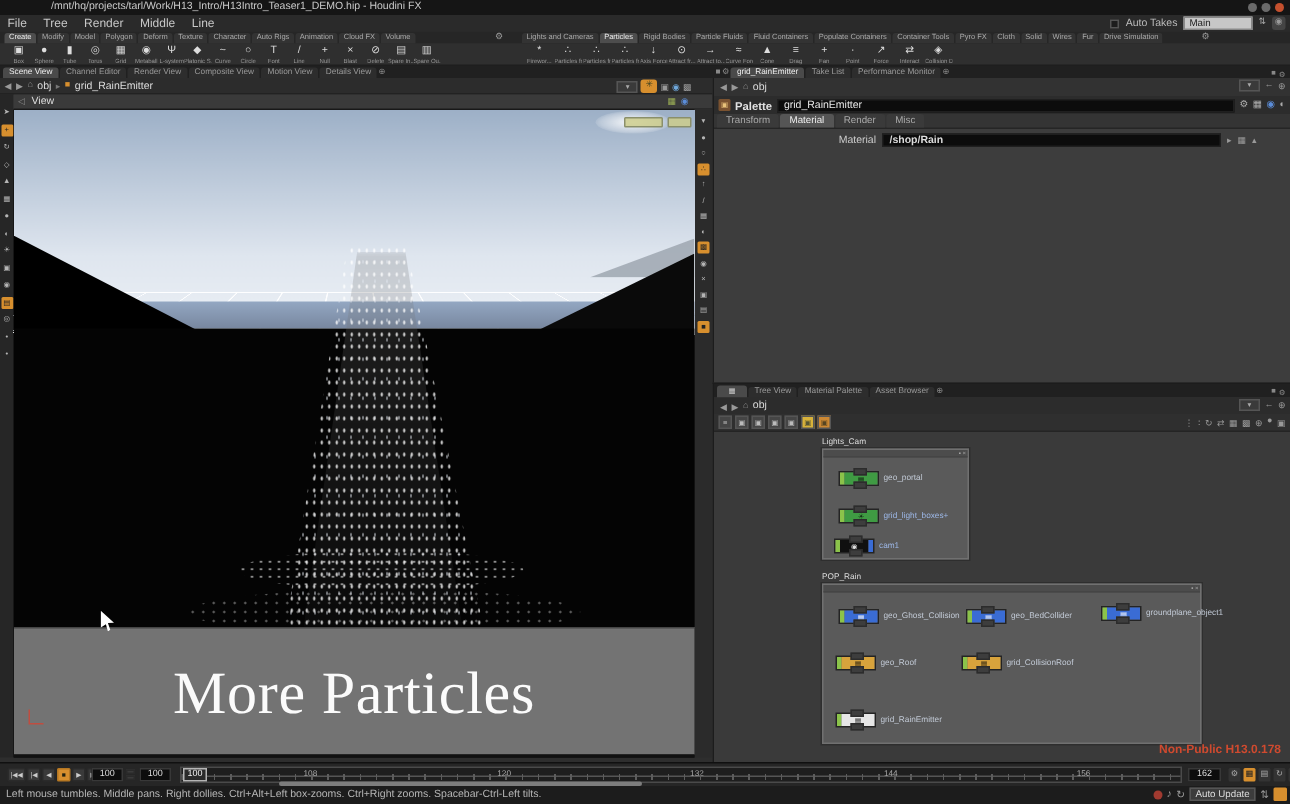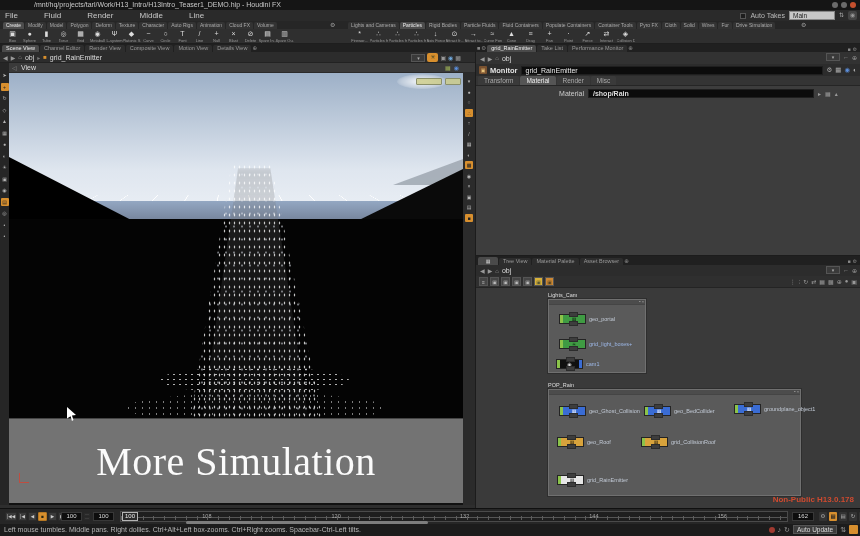--- a/index.html
+++ b/index.html
@@ -8,21 +8,21 @@
   .app *{box-sizing:border-box;}
 
   
   .titlebar{position:absolute;left:0;top:0;right:0;height:10px;background:#151515;}
   .win-title{position:absolute;left:34px;top:0;font-size:7px;line-height:10px;color:#c9c9c9;white-space:nowrap;}
   .win-dots{position:absolute;right:4px;top:2px;display:flex;gap:3px;}
   .win-dot{width:6px;height:6px;border-radius:50%;background:#6a6a6a;}
   .win-dot.close{background:#c4502e;}
 
   .menubar{position:absolute;left:0;top:10px;right:0;height:11px;background:#2a2a2a;}
-  .menus{display:flex;gap:26px;padding-left:5px;font-size:8px;line-height:11px;color:#c8c8c8;}
+  .menus{display:flex;gap:11px;padding-left:5px;font-size:8px;line-height:11px;color:#c8c8c8;}
   .menu-right{position:absolute;right:3px;top:1px;height:9px;display:flex;align-items:center;gap:4px;}
   .chk{width:6px;height:6px;background:#1d1d1d;border:1px solid #555;}
   .auto-takes{font-size:7px;color:#bbb;}
   .take-box{width:46px;height:9px;background:#c7c7c7;color:#222;font-size:6.5px;line-height:8px;padding-left:3px;border:1px solid #888;}
   .tiny-ic{font-size:6px;color:#aaa;line-height:9px;}
   .user-badge{width:9px;height:9px;background:#444;border-radius:2px;color:#999;font-size:6px;text-align:center;line-height:9px;}
 
   
   .shelf-tabs{position:absolute;left:0;top:21px;right:0;height:8px;background:#262626;}
   .stab-group{position:absolute;display:flex;gap:1px;top:1px;white-space:nowrap;}
@@ -205,21 +205,21 @@
       <span class="win-dot"></span>
       <span class="win-dot"></span>
       <span class="win-dot close"></span>
     </span>
   </div>
 
   <div class="menubar">
     <div class="menus">
 
     <span class="menu-item">File</span>
-        <span class="menu-item">Fluid</span>
+        <span class="menu-item">Tree</span>
         <span class="menu-item">Render</span>
         <span class="menu-item">Middle</span>
         <span class="menu-item">Line</span>
       </div>
     <div class="menu-right">
       <span class="chk"></span>
       <span class="auto-takes">Auto Takes</span>
       <span class="take-box">Main</span>
       <span class="tiny-ic">⇅</span>
       <span class="user-badge">◉</span>
@@ -512,21 +512,21 @@
     <div class="wedge-l"></div>
     <div class="wedge-r"></div>
     <div class="room-dark"></div>
     <div class="spark-blob"></div>
     <div class="rain-haze"></div>
     <div class="rain-col"></div>
     <div class="splash sp1"></div>
     <div class="splash sp2"></div>
     <div class="splash sp3"></div>
     <div class="band">
-      <span class="band-text">More Simulation</span>
+      <span class="band-text">More Particles</span>
     </div>
     <div class="vp-footer"></div>
     <div class="axis-gizmo"></div>
     <div class="vp-btn vpb1"></div>
     <div class="vp-btn vpb2"></div>
     <div class="cursor"></div>
   </div>
 
   <div class="right-rail">
 
@@ -553,21 +553,21 @@
       <span class="pb-ic">⌂</span>
       <span class="crumb">obj</span>
       <span class="row-right">
         <span class="dd-box">▾</span>
         <span class="pb-ic">←</span>
         <span class="pb-ic">⊕</span>
       </span>
     </div>
     <div class="p-header">
       <span class="p-type-ic">▣</span>
-      <span class="p-type">Monitor</span>
+      <span class="p-type">Palette</span>
       <span class="p-name">grid_RainEmitter</span>
       <span class="p-hic">⚙</span>
       <span class="p-hic">▦</span>
       <span class="p-hic blue">◉</span>
       <span class="p-hic">◐</span>
     </div>
     <div class="p-tabs">
 
     <span class="p-tab">Transform</span>
         <span class="p-tab active">Material</span>

